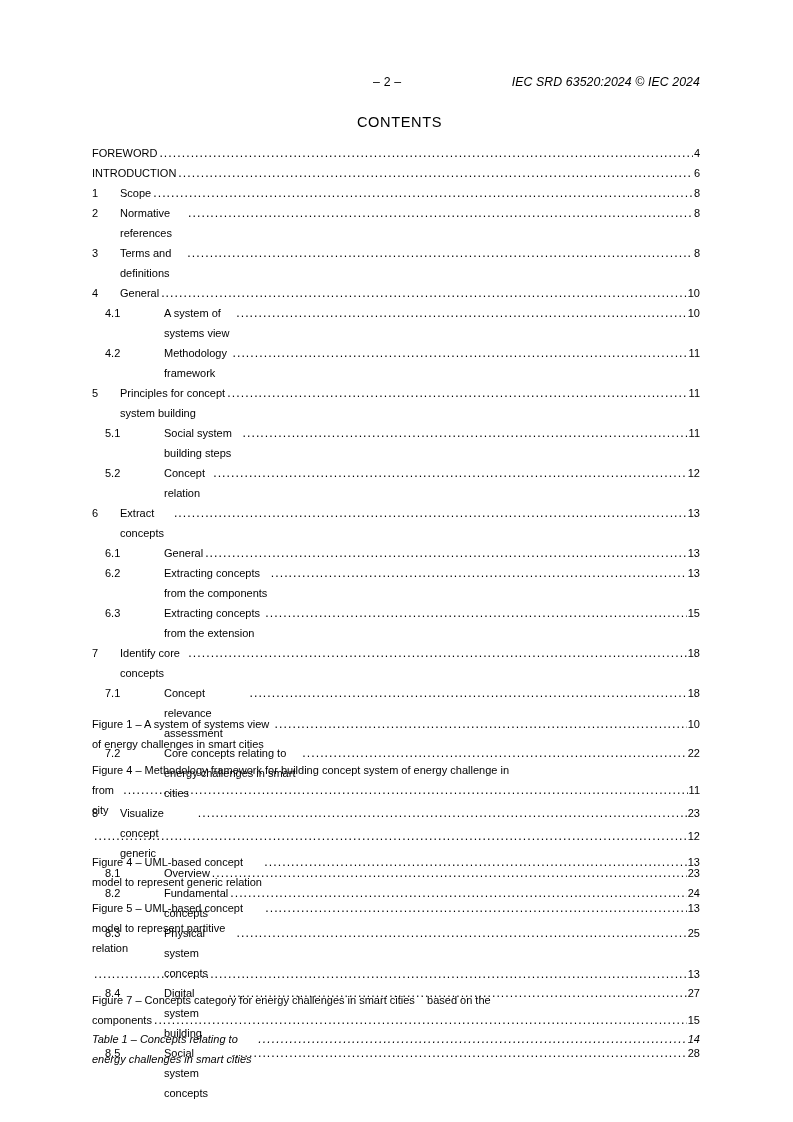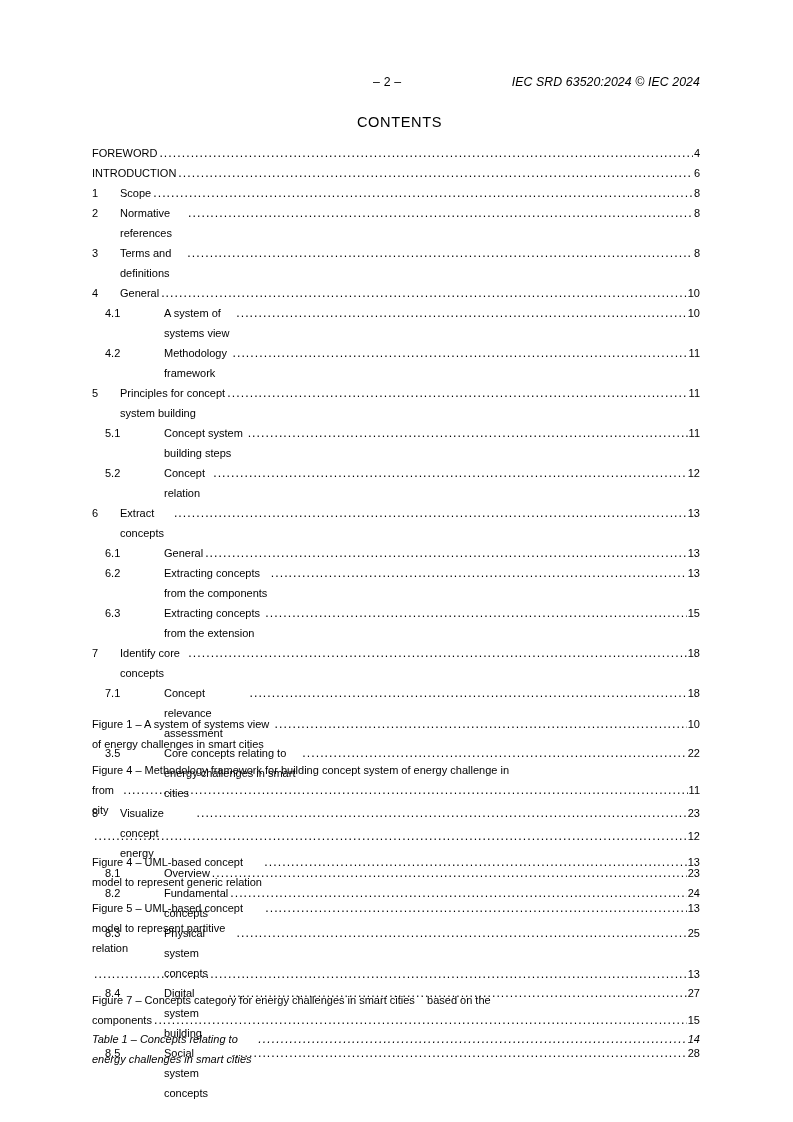--- a/index.html
+++ b/index.html
@@ -223,21 +223,21 @@
         <div class="entry-row">
           <span class="entry-num">5</span>
           <span class="entry-text">Principles for concept system building</span>
           <span class="leader"></span>
           <span class="entry-page">11</span>
         </div>
       </div>
       <div class="toc-entry lvl2">
         <div class="entry-row">
           <span class="entry-num">5.1</span>
-          <span class="entry-text">Concept system building steps</span>
+          <span class="entry-text">Social system building steps</span>
           <span class="leader"></span>
           <span class="entry-page">11</span>
         </div>
       </div>
       <div class="toc-entry lvl2">
         <div class="entry-row">
           <span class="entry-num">5.2</span>
           <span class="entry-text">Concept relation</span>
           <span class="leader"></span>
           <span class="entry-page">12</span>
@@ -286,30 +286,30 @@
       <div class="toc-entry lvl2">
         <div class="entry-row">
           <span class="entry-num">7.1</span>
           <span class="entry-text">Concept relevance assessment</span>
           <span class="leader"></span>
           <span class="entry-page">18</span>
         </div>
       </div>
       <div class="toc-entry lvl2">
         <div class="entry-row">
-          <span class="entry-num">3.5</span>
+          <span class="entry-num">7.2</span>
           <span class="entry-text">Core concepts relating to energy challenges in smart cities</span>
           <span class="leader"></span>
           <span class="entry-page">22</span>
         </div>
       </div>
       <div class="toc-entry lvl1">
         <div class="entry-row">
           <span class="entry-num">8</span>
-          <span class="entry-text">Visualize concept energy</span>
+          <span class="entry-text">Visualize concept generic</span>
           <span class="leader"></span>
           <span class="entry-page">23</span>
         </div>
       </div>
       <div class="toc-entry lvl2">
         <div class="entry-row">
           <span class="entry-num">8.1</span>
           <span class="entry-text">Overview</span>
           <span class="leader"></span>
           <span class="entry-page">23</span>

